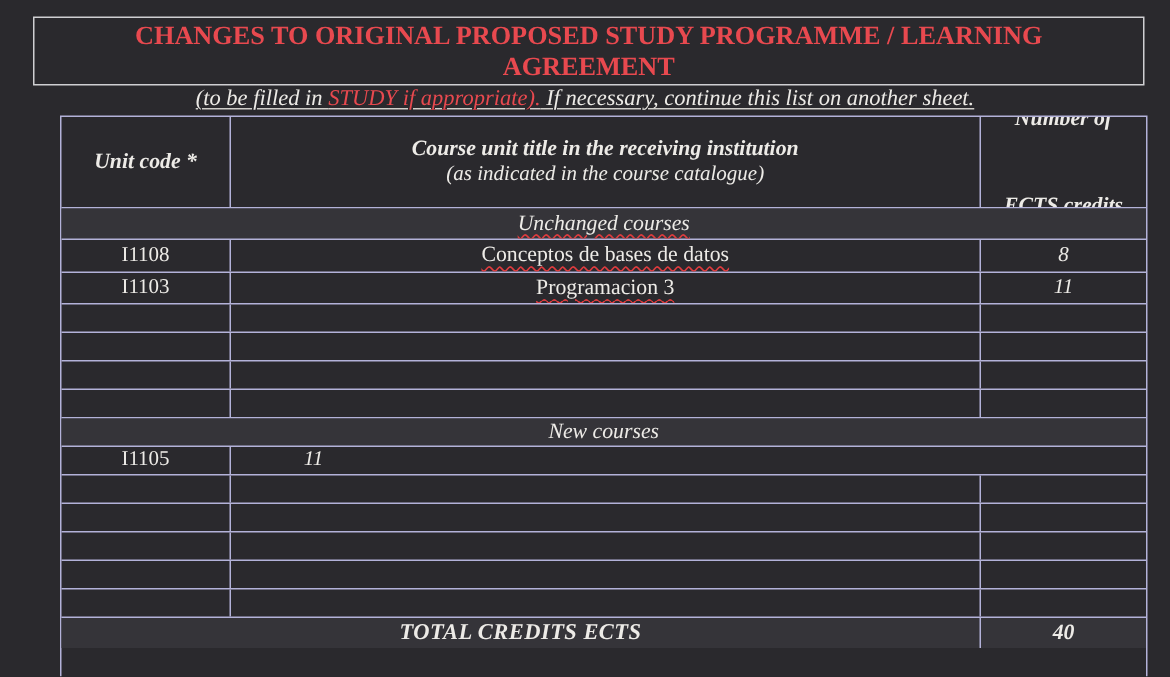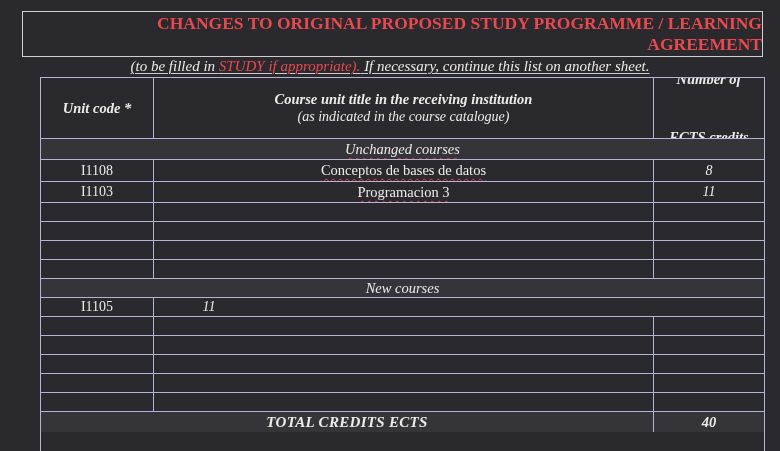--- a/index.html
+++ b/index.html
@@ -14,21 +14,21 @@
   html,body{margin:0;padding:0;background:var(--bg);}
   .screen{
     position:relative;width:780px;height:451px;overflow:hidden;
     background:var(--bg);font-family:"Liberation Serif", serif;color:var(--white);
   }
   
   .title-box{
     position:absolute;left:22px;top:11px;width:739px;height:44px;
     border:1px solid var(--box-border);
     display:flex;flex-direction:column;justify-content:center;
-    text-align:right;color:var(--red);font-weight:bold;font-size:17.5px;line-height:21px;
+    text-align:center;color:var(--red);font-weight:bold;font-size:17.5px;line-height:21px;
   }
   
   .subtitle{
     position:absolute;left:0;top:57px;width:100%;height:19px;
     text-align:center;font-style:italic;font-size:15px;line-height:19px;
   }
   .subtitle .u{
     text-decoration:underline;text-decoration-color:#cfcdc9;
     text-decoration-thickness:1px;text-underline-offset:2px;
   }

